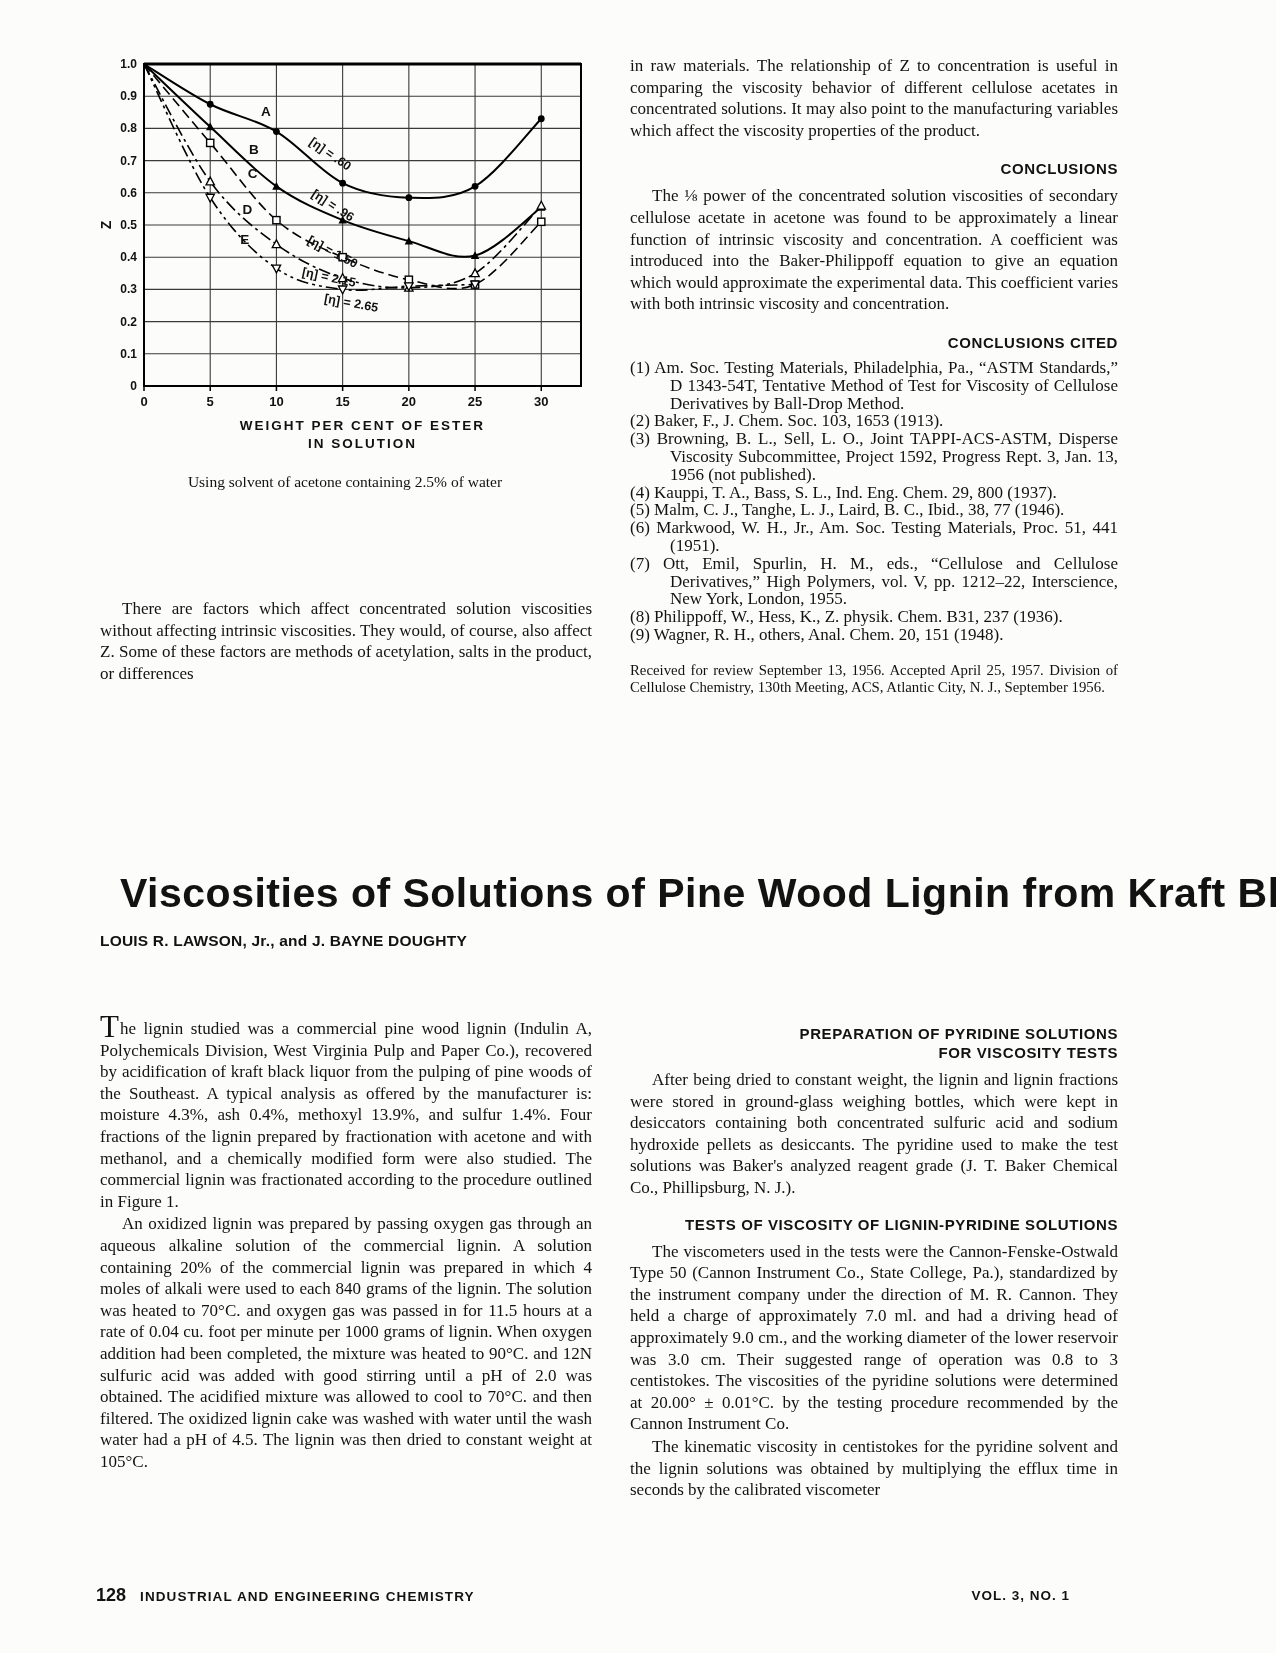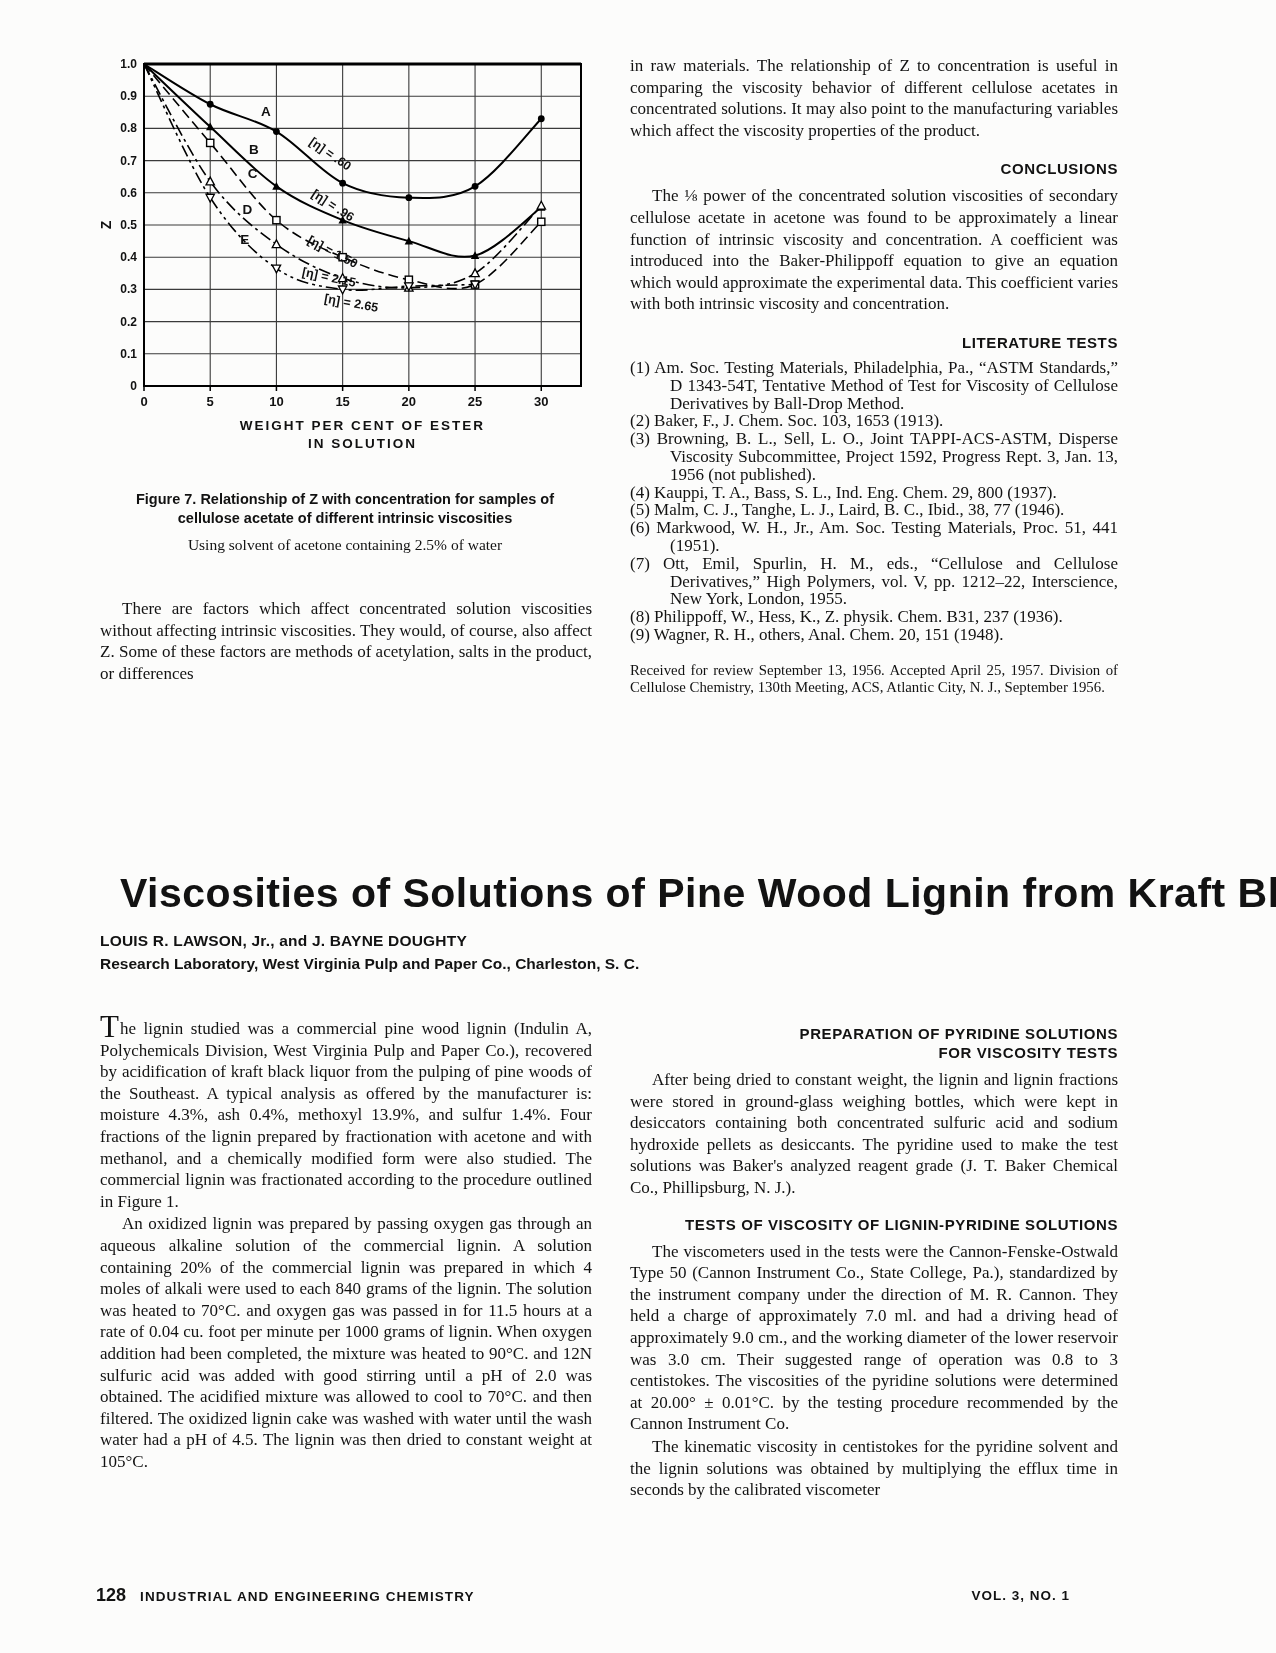--- a/index.html
+++ b/index.html
@@ -162,48 +162,46 @@
         <text x="155.91212121212124" y="104.16" text-anchor="middle" font-size="13.5" font-weight="bold">B</text>
         <text x="154.58787878787876" y="128.31" text-anchor="middle" font-size="13.5" font-weight="bold">C</text>
         <text x="149.29090909090908" y="163.73" text-anchor="middle" font-size="13.5" font-weight="bold">D</text>
         <text x="146.64242424242423" y="194.32" text-anchor="middle" font-size="13.5" font-weight="bold">E</text>
         <text x="230.06969696969696" y="107.38000000000002" text-anchor="middle" font-size="12.5" font-weight="bold" transform="rotate(35 230.06969696969696 107.38000000000002)">[η] = .60</text>
         <text x="232.71818181818182" y="158.89999999999998" text-anchor="middle" font-size="12.5" font-weight="bold" transform="rotate(33 232.71818181818182 158.89999999999998)">[η] = .96</text>
         <text x="232.71818181818182" y="205.59" text-anchor="middle" font-size="12.5" font-weight="bold" transform="rotate(28 232.71818181818182 205.59)">[η] = 1.50</text>
         <text x="230.06969696969696" y="231.35" text-anchor="middle" font-size="12.5" font-weight="bold" transform="rotate(12 230.06969696969696 231.35)">[η] = 2.15</text>
         <text x="252.58181818181816" y="257.11" text-anchor="middle" font-size="12.5" font-weight="bold" transform="rotate(10 252.58181818181816 257.11)">[η] = 2.65</text>
       </svg>
-    <div class="caption-bold">Figure 7. Relationship of Z with concentration for samples of cellulose acetate of different intrinsic viscosities</div>
     <div class="caption-sub">Using solvent of acetone containing 2.5% of water</div>
   </div>
 
   <div class="abs jp ind" style="left:100px;top:598px;width:492px;">There are factors which affect concentrated solution viscosities without affecting intrinsic viscosities.  They would, of course, also affect Z.  Some of these factors are methods of acetylation, salts in the product, or differences</div>
 
   <div class="abs" style="left:630px;top:55px;width:488px;">
     <div class="jp">in raw materials.  The relationship of Z to concentration is useful in comparing the viscosity behavior of different cellulose acetates in concentrated solutions.  It may also point to the manufacturing variables which affect the viscosity properties of the product.</div>
     <div class="sec-heading" style="margin-top:18px;">CONCLUSIONS</div>
     <div class="jp ind">The ⅛ power of the concentrated solution viscosities of secondary cellulose acetate in acetone was found to be approximately a linear function of intrinsic viscosity and concentration.  A coefficient was introduced into the Baker-Philippoff equation to give an equation which would approximate the experimental data.  This coefficient varies with both intrinsic viscosity and concentration.</div>
-    <div class="sec-heading" style="margin-top:18px;">LITERATURE TESTS</div>
+    <div class="sec-heading" style="margin-top:18px;">CONCLUSIONS CITED</div>
     <div class="refs">
         <div class="ref">(1) Am. Soc. Testing Materials, Philadelphia, Pa., “ASTM Standards,” D 1343-54T, Tentative Method of Test for Viscosity of Cellulose Derivatives by Ball-Drop Method.</div>
         <div class="ref">(2) Baker, F., J. Chem. Soc. 103, 1653 (1913).</div>
         <div class="ref">(3) Browning, B. L., Sell, L. O., Joint TAPPI-ACS-ASTM, Disperse Viscosity Subcommittee, Project 1592, Progress Rept. 3, Jan. 13, 1956 (not published).</div>
         <div class="ref">(4) Kauppi, T. A., Bass, S. L., Ind. Eng. Chem. 29, 800 (1937).</div>
         <div class="ref">(5) Malm, C. J., Tanghe, L. J., Laird, B. C., Ibid., 38, 77 (1946).</div>
         <div class="ref">(6) Markwood, W. H., Jr., Am. Soc. Testing Materials, Proc. 51, 441 (1951).</div>
         <div class="ref">(7) Ott, Emil, Spurlin, H. M., eds., “Cellulose and Cellulose Derivatives,” High Polymers, vol. V, pp. 1212–22, Interscience, New York, London, 1955.</div>
         <div class="ref">(8) Philippoff, W., Hess, K., Z. physik. Chem. B31, 237 (1936).</div>
         <div class="ref">(9) Wagner, R. H., others, Anal. Chem. 20, 151 (1948).</div>
       </div>
     <div class="refnote">Received for review September 13, 1956.  Accepted April 25, 1957.  Division of Cellulose Chemistry, 130th Meeting, ACS, Atlantic City, N. J., September 1956.</div>
   </div>
 
   <div class="abs article-title" style="left:100px;top:870px;width:1020px;">Viscosities of Solutions of Pine Wood Lignin from Kraft Black Liquor</div>
   <div class="abs authors" style="left:100px;top:930px;width:900px;">LOUIS R. LAWSON, Jr., and J. BAYNE DOUGHTY</div>
-  <div class="abs affiliation" style="left:100px;top:953px;width:900px;">Research Laboratory, West Virginia Pulp and Paper Co., Charleston, S. C.</div>
 
   <div class="abs" style="left:100px;top:1018px;width:492px;">
     <p class="jp bodypara"><span class="dropcap">T</span><span>he lignin studied was a commercial pine wood lignin (Indulin A, Polychemicals Division, West Virginia Pulp and Paper Co.), recovered by acidification of kraft black liquor from the pulping of pine woods of the Southeast.  A typical analysis as offered by the manufacturer is: moisture 4.3%, ash 0.4%, methoxyl 13.9%, and sulfur 1.4%.  Four fractions of the lignin prepared by fractionation with acetone and with methanol, and a chemically modified form were also studied. The commercial lignin was fractionated according to the procedure outlined in Figure 1.</span></p>
     <p class="jp bodypara ind">An oxidized lignin was prepared by passing oxygen gas through an aqueous alkaline solution of the commercial lignin.  A solution containing 20% of the commercial lignin was prepared in which 4 moles of alkali were used to each 840 grams of the lignin.  The solution was heated to 70°C. and oxygen gas was passed in for 11.5 hours at a rate of 0.04 cu. foot per minute per 1000 grams of lignin.  When oxygen addition had been completed, the mixture was heated to 90°C. and 12N sulfuric acid was added with good stirring until a pH of 2.0 was obtained.  The acidified mixture was allowed to cool to 70°C. and then filtered.  The oxidized lignin cake was washed with water until the wash water had a pH of 4.5.  The lignin was then dried to constant weight at 105°C.</p>
   </div>
 
   <div class="abs" style="left:630px;top:1018px;width:488px;">
     <div class="sec-heading" style="margin-top:6px;">PREPARATION OF PYRIDINE SOLUTIONS
 FOR VISCOSITY TESTS</div>
     <p class="jp bodypara ind">After being dried to constant weight, the lignin and lignin fractions were stored in ground-glass weighing bottles, which were kept in desiccators containing both concentrated sulfuric acid and sodium hydroxide pellets as desiccants. The pyridine used to make the test solutions was Baker's analyzed reagent grade (J. T. Baker Chemical Co., Phillipsburg, N. J.).</p>

